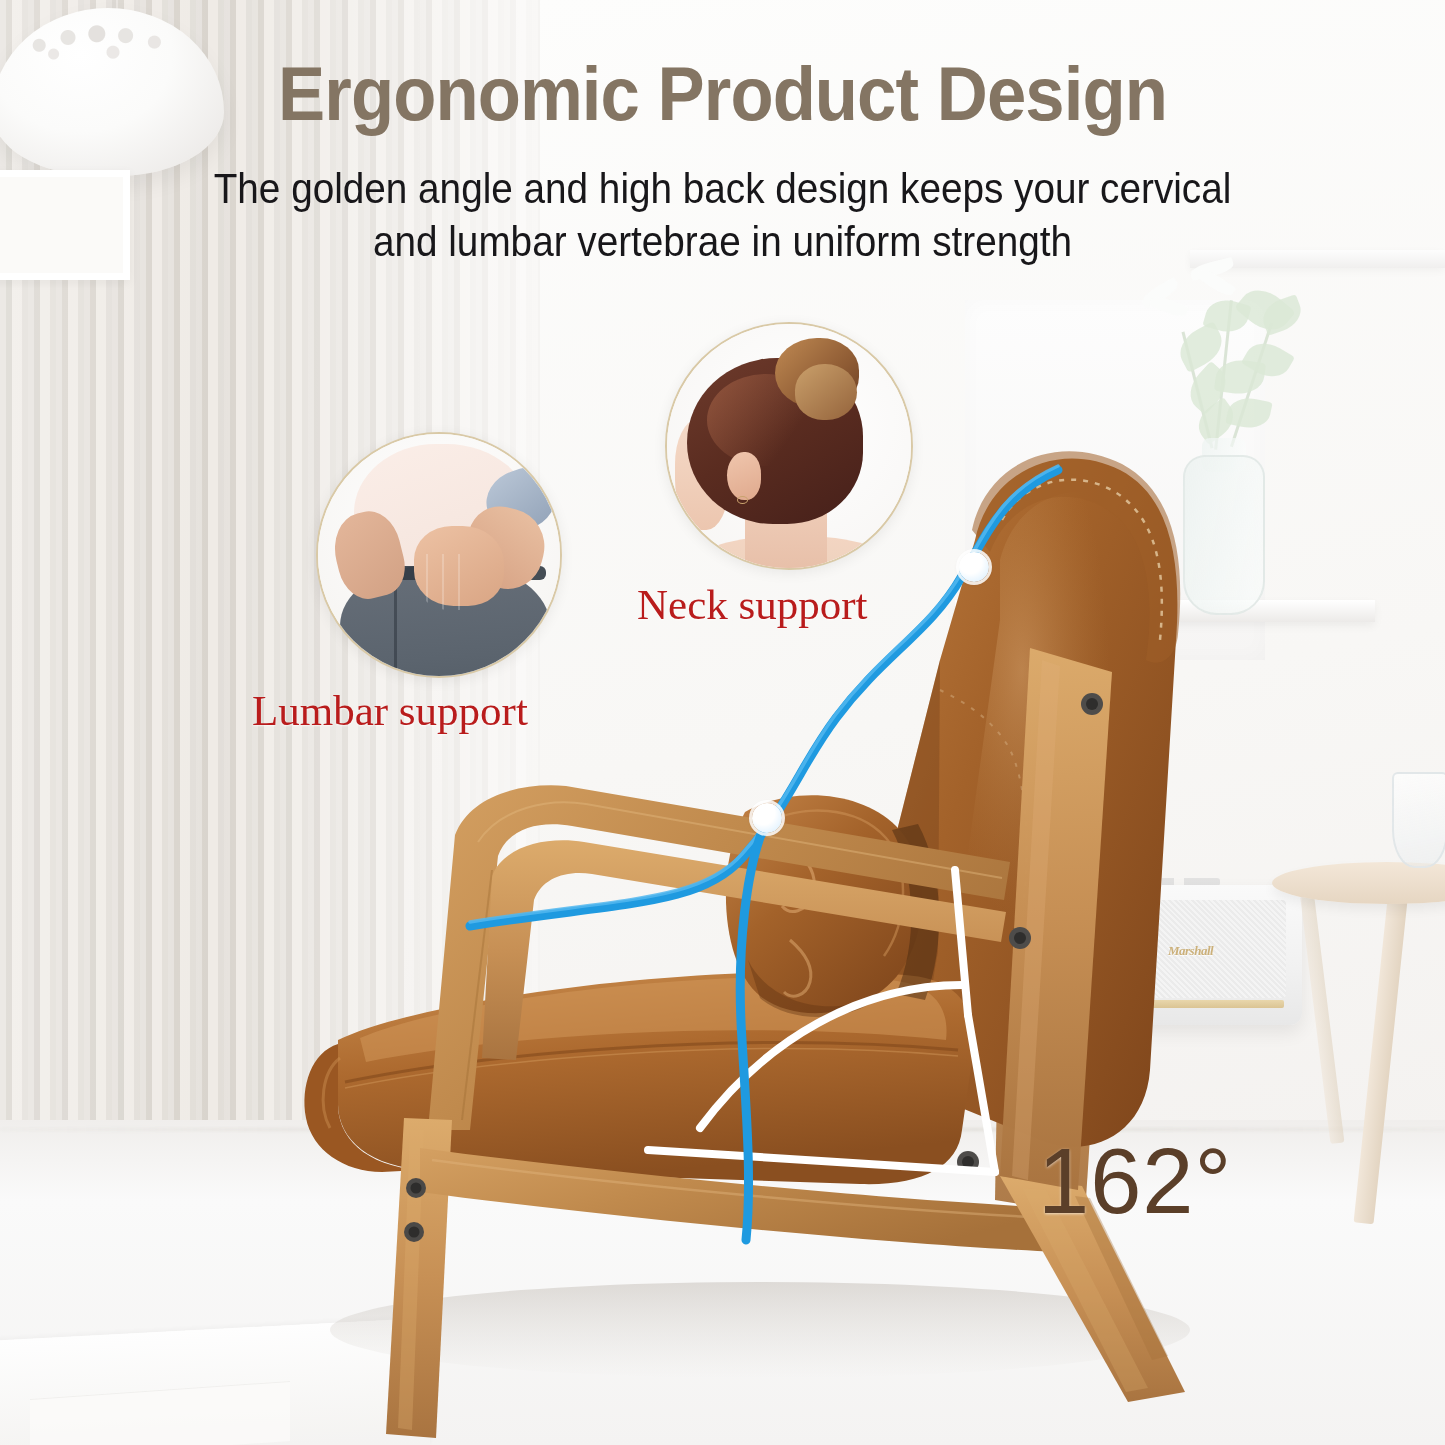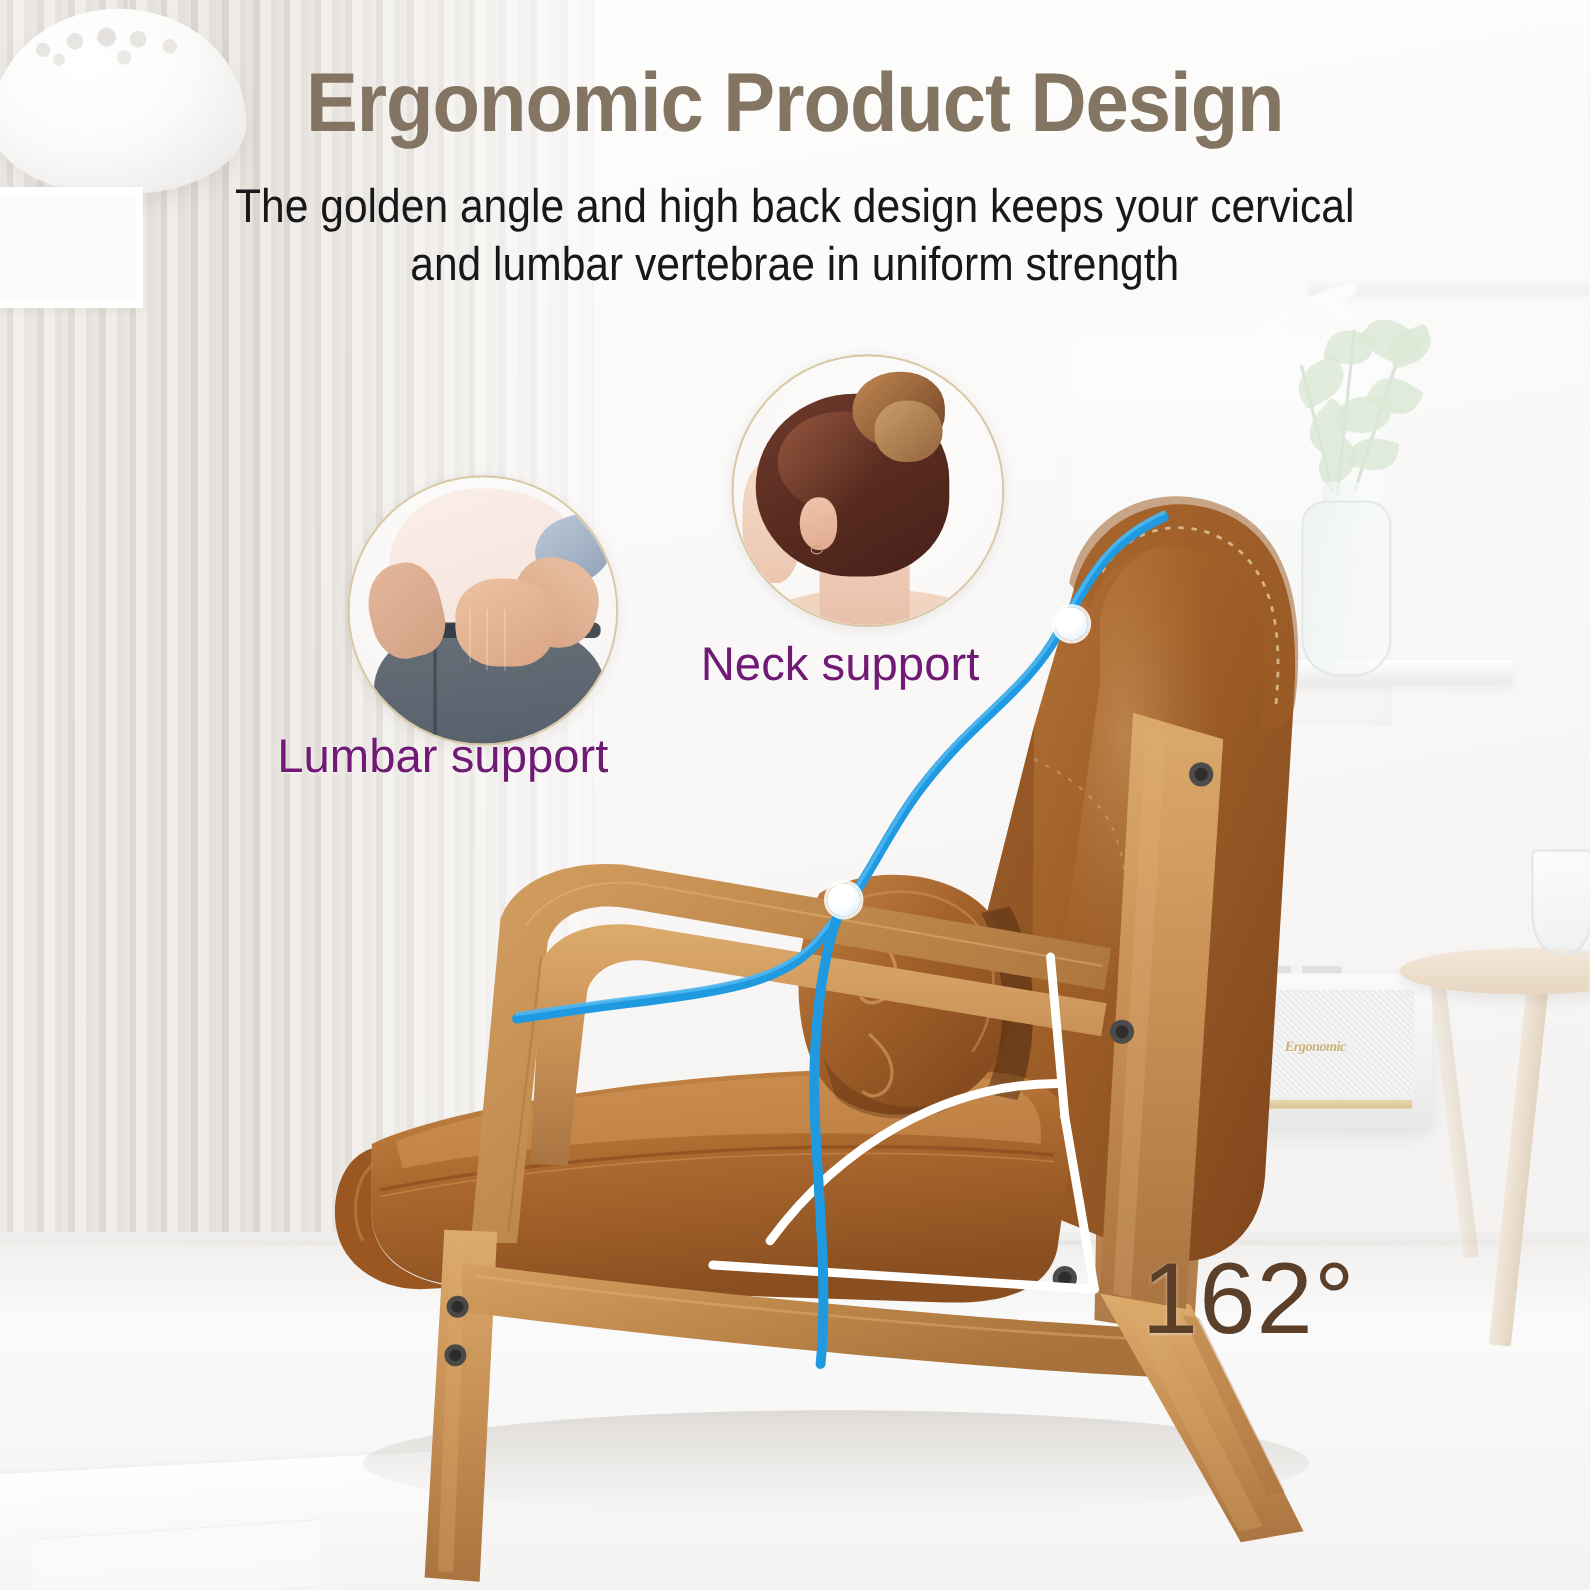--- a/index.html
+++ b/index.html
@@ -300,26 +300,26 @@
   }
   .nk-face{
     position:absolute; left:8px; top:96px; width:54px; height:110px;
     background:linear-gradient(180deg,#f5dac8,#ecc6af);
     border-radius:40% 10% 42% 46%;
   }
 
   
   .callout-label {
     position:absolute;
-    font-family:Liberation Sans, sans-serif;
-    font-size:43px; color:#701a75; white-space:nowrap;
+    font-family:Liberation Serif, serif;
+    font-size:43px; color:#b91c1c; white-space:nowrap;
     text-shadow:0 1px 2px rgba(255,255,255,.75);
   }
   #label-neck   { left:637px; top:580px; }
-  #label-lumbar { left:252px; top:664px; }
+  #label-lumbar { left:252px; top:686px; }
 
   .angle-label {
     position:absolute; left:1038px; top:1129px;
     font-family:"Liberation Sans", sans-serif;
     font-size:92px; color:#5b3f29; letter-spacing:1px;
     text-shadow:0 1px 3px rgba(255,255,255,.6);
   }
 
   
   .chair { position:absolute; left:0; top:0; width:1445px; height:1445px; }
@@ -377,21 +377,21 @@
     <div class="petal" style="left:1190px;top:262px;width:44px;height:14px;transform:rotate(-14deg);"></div>
     <div class="petal" style="left:1196px;top:276px;width:40px;height:13px;transform:rotate(34deg);"></div>
     <div class="vase-neck"></div>
     <div class="vase"></div>
   </div>
 
   <div>
     <div class="speaker-knobs"></div>
     <div class="speaker"></div>
     <div class="speaker-grille"></div>
-    <div class="speaker-logo">Ergonomic</div>
+    <div class="speaker-logo">Marshall</div>
     <div class="speaker-bar"></div>
   </div>
 
   <div>
     <div class="table-leg2"></div>
     <div class="table-leg"></div>
     <div class="table-top"></div>
   </div>
   <div class="glass"></div>
 

